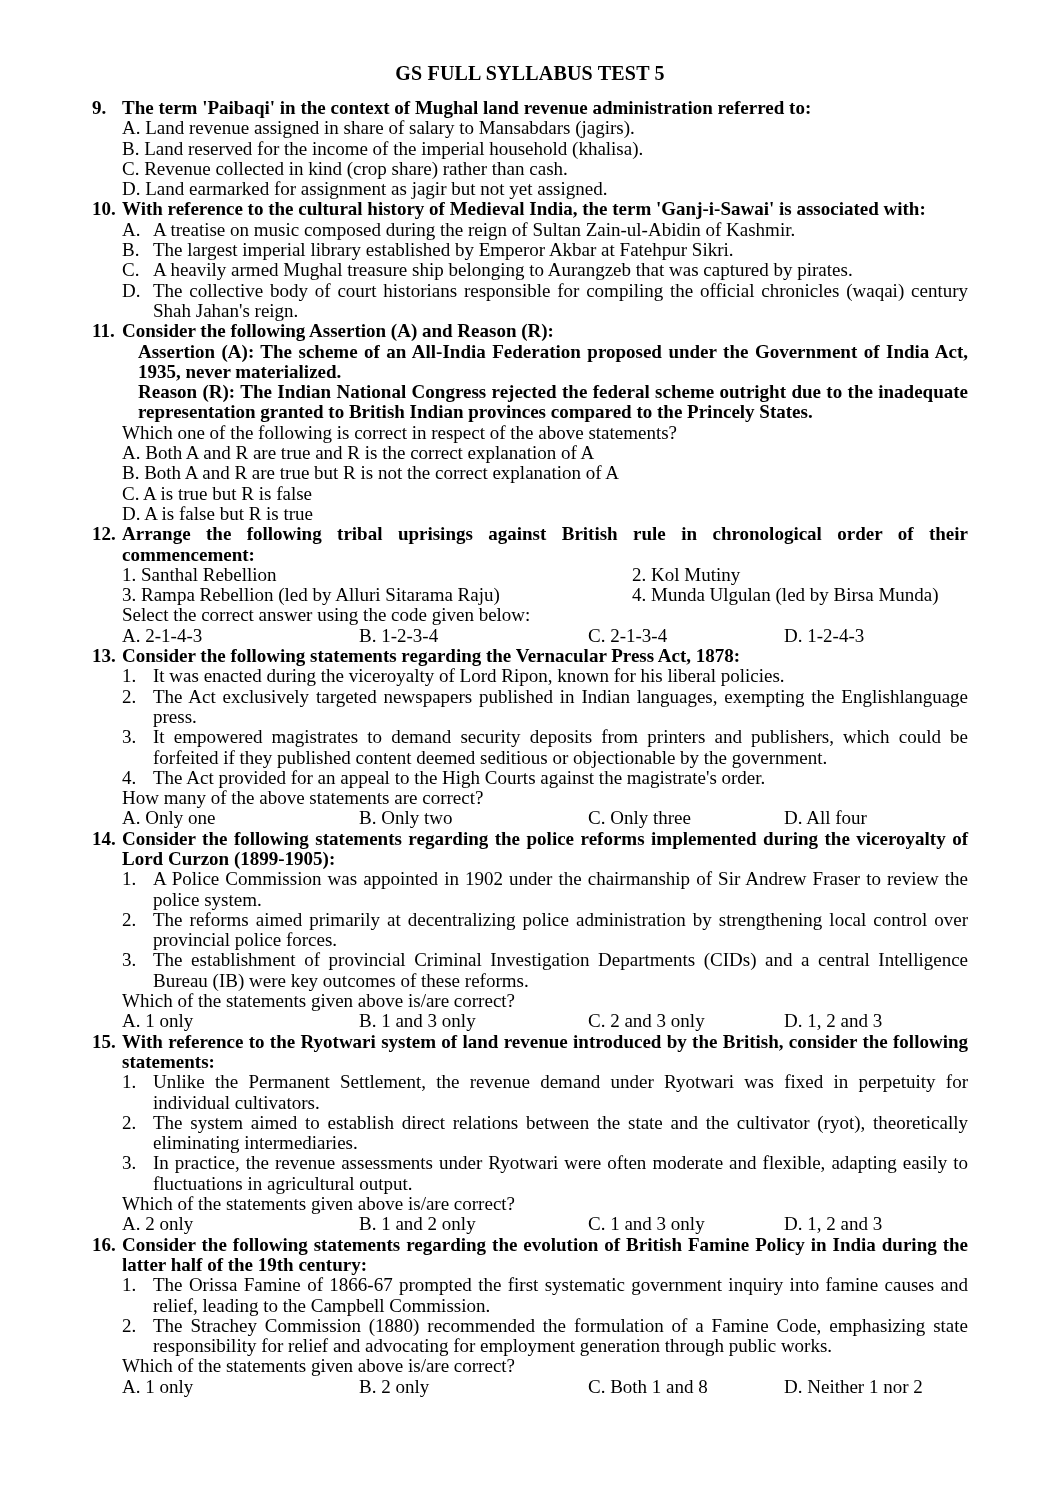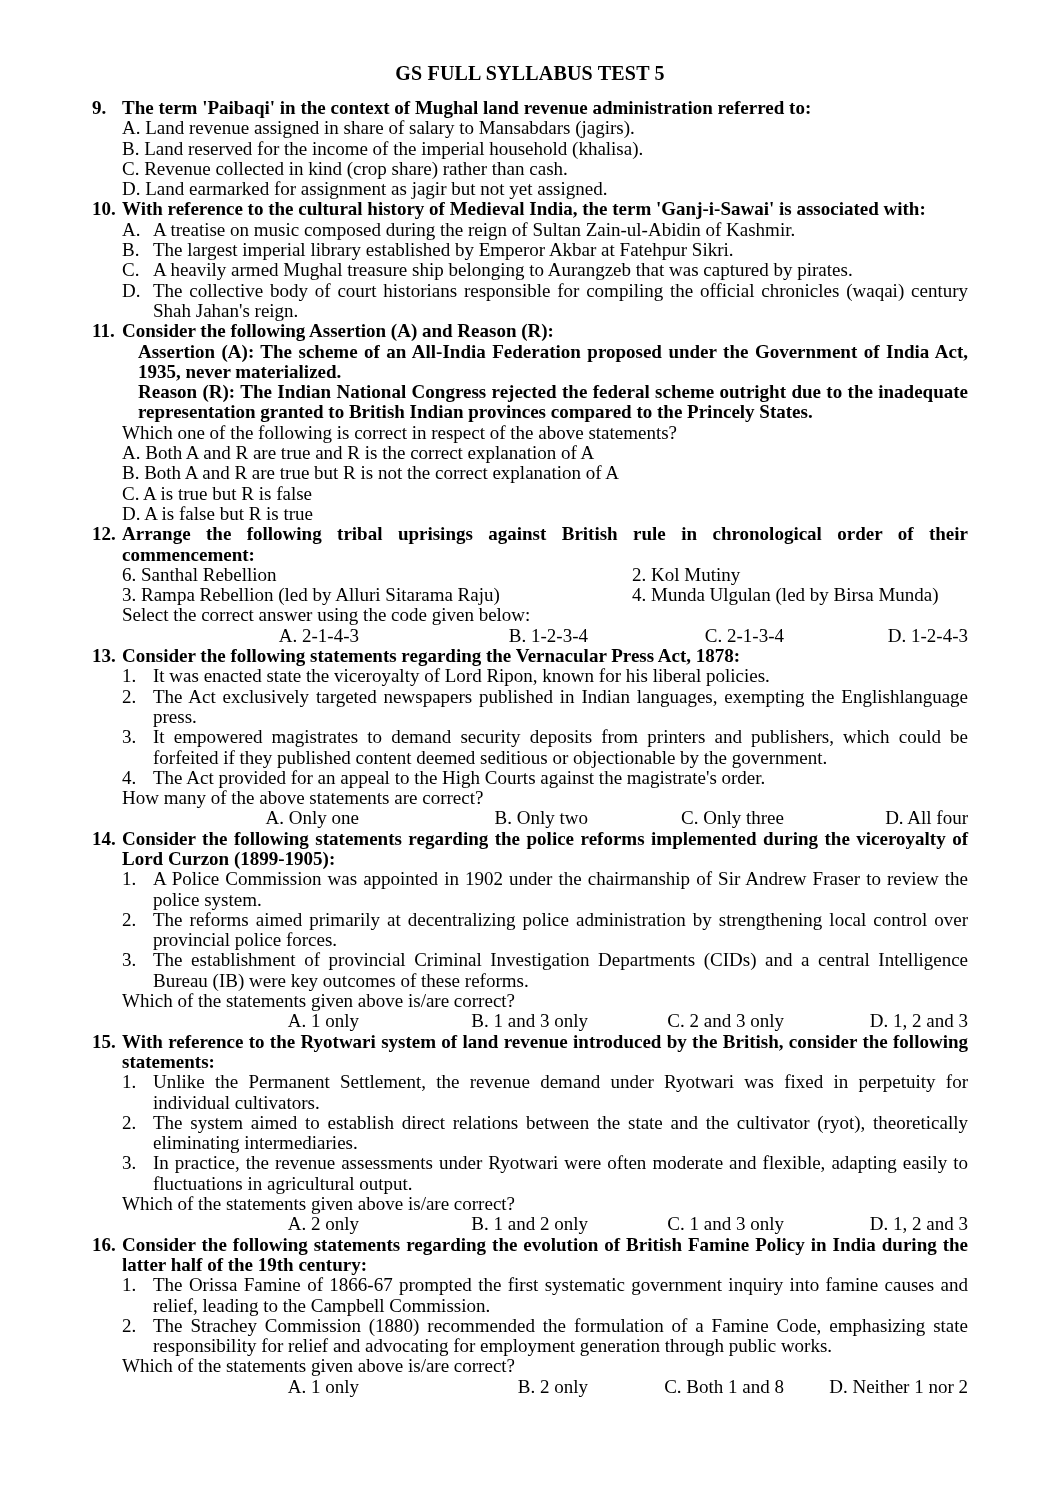--- a/index.html
+++ b/index.html
@@ -33,21 +33,21 @@
     flex: 0 0 30px;
     font-weight: bold;
   }
   .qbody { flex: 1; min-width: 0; }
   .stem { font-weight: bold; text-align: justify; }
   .line { text-align: justify; }
   .line.bold { font-weight: bold; margin-left: 16px; }
   .item { display: flex; }
   .marker { flex: 0 0 31px; }
   .itext { flex: 1; min-width: 0; text-align: justify; }
-  .optrow { display: flex; text-align: right; }
+  .optrow { display: flex; }
   .optrow .c0 { flex: 0 0 237px; }
   .optrow .c1 { flex: 0 0 229px; }
   .optrow .c2 { flex: 0 0 196px; }
   .optrow .c3 { flex: 1; }
   .twocol { display: flex; }
   .twocol .t0 { flex: 0 0 466px; }
   .twocol .t1 { flex: 1; margin-left: 44px; }
 </style>
 </head>
 <body>
@@ -98,21 +98,21 @@
           <div class="line">B. Both A and R are true but R is not the correct explanation of A</div>
           <div class="line">C. A is true but R is false</div>
           <div class="line">D. A is false but R is true</div>
         </div>
       </div>
       <div class="q">
         <div class="qnum">12.</div>
         <div class="qbody">
           <div class="stem">Arrange the following tribal uprisings against British rule in chronological order of their commencement:</div>
           <div class="twocol">
-            <div class="t0">6. Santhal Rebellion</div>
+            <div class="t0">1. Santhal Rebellion</div>
             <div class="t1">2. Kol Mutiny</div>
           </div>
           <div class="twocol">
             <div class="t0">3. Rampa Rebellion (led by Alluri Sitarama Raju)</div>
             <div class="t1">4. Munda Ulgulan (led by Birsa Munda)</div>
           </div>
           <div class="line">Select the correct answer using the code given below:</div>
           <div class="optrow">
             <div class="c0">A. 2-1-4-3</div>
             <div class="c1">B. 1-2-3-4</div>
@@ -120,21 +120,21 @@
             <div class="c3">D. 1-2-4-3</div>
           </div>
         </div>
       </div>
       <div class="q">
         <div class="qnum">13.</div>
         <div class="qbody">
           <div class="stem">Consider the following statements regarding the Vernacular Press Act, 1878:</div>
           <div class="item">
             <div class="marker">1.</div>
-            <div class="itext">It was enacted state the viceroyalty of Lord Ripon, known for his liberal policies.</div>
+            <div class="itext">It was enacted during the viceroyalty of Lord Ripon, known for his liberal policies.</div>
           </div>
           <div class="item">
             <div class="marker">2.</div>
             <div class="itext">The Act exclusively targeted newspapers published in Indian languages, exempting the Englishlanguage press.</div>
           </div>
           <div class="item">
             <div class="marker">3.</div>
             <div class="itext">It empowered magistrates to demand security deposits from printers and publishers, which could be forfeited if they published content deemed seditious or objectionable by the government.</div>
           </div>
           <div class="item">

